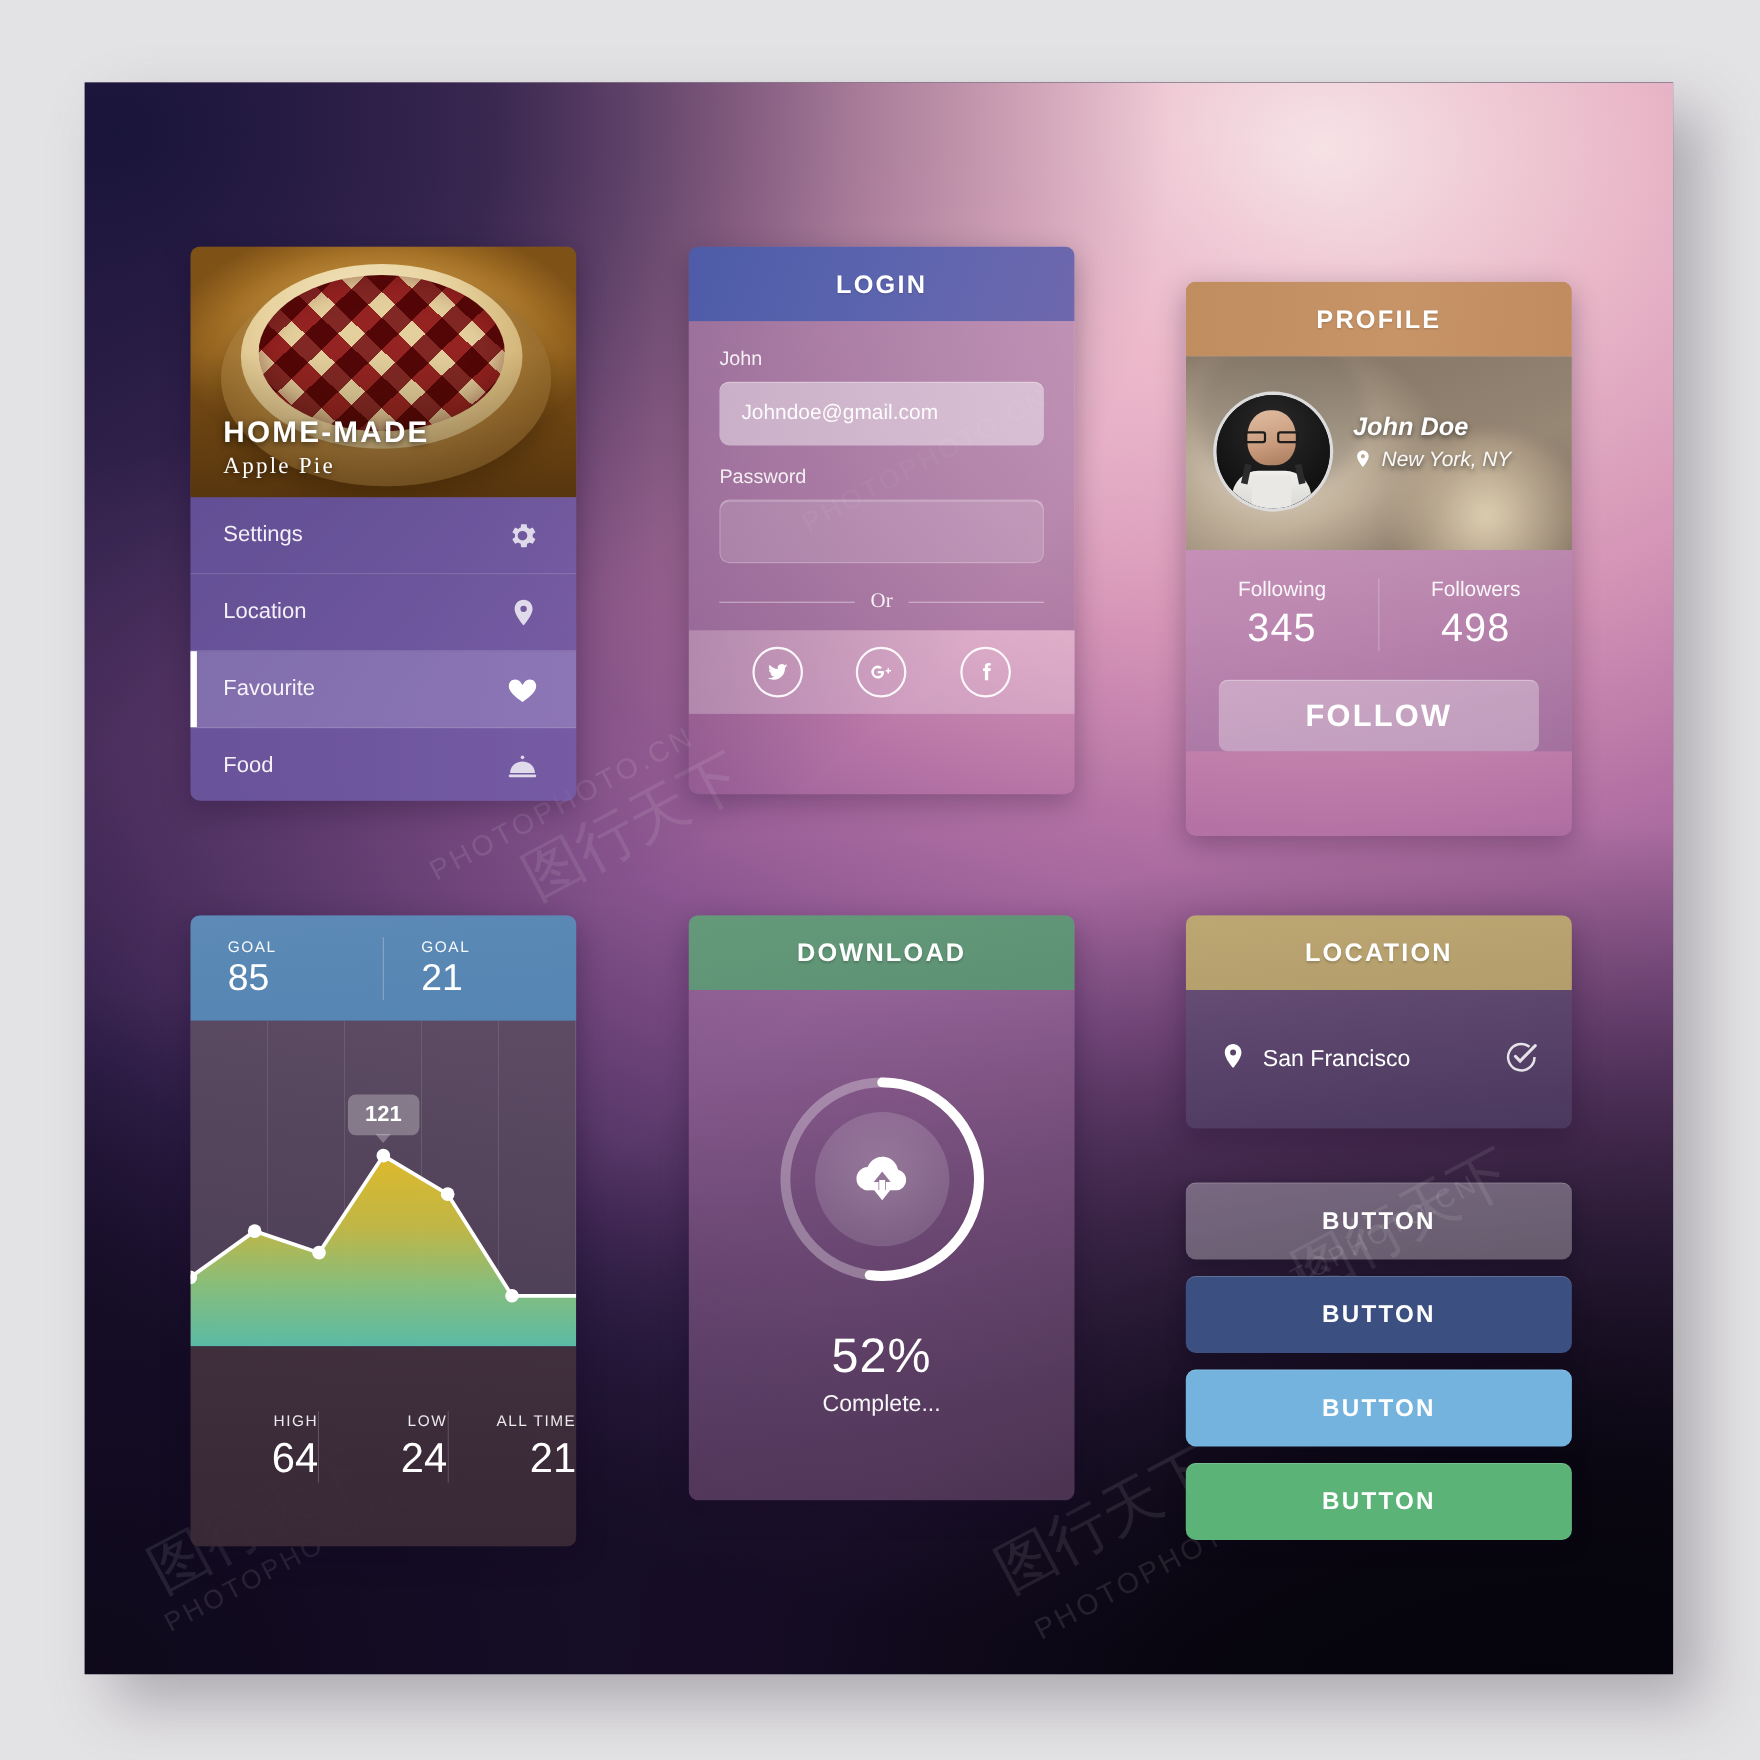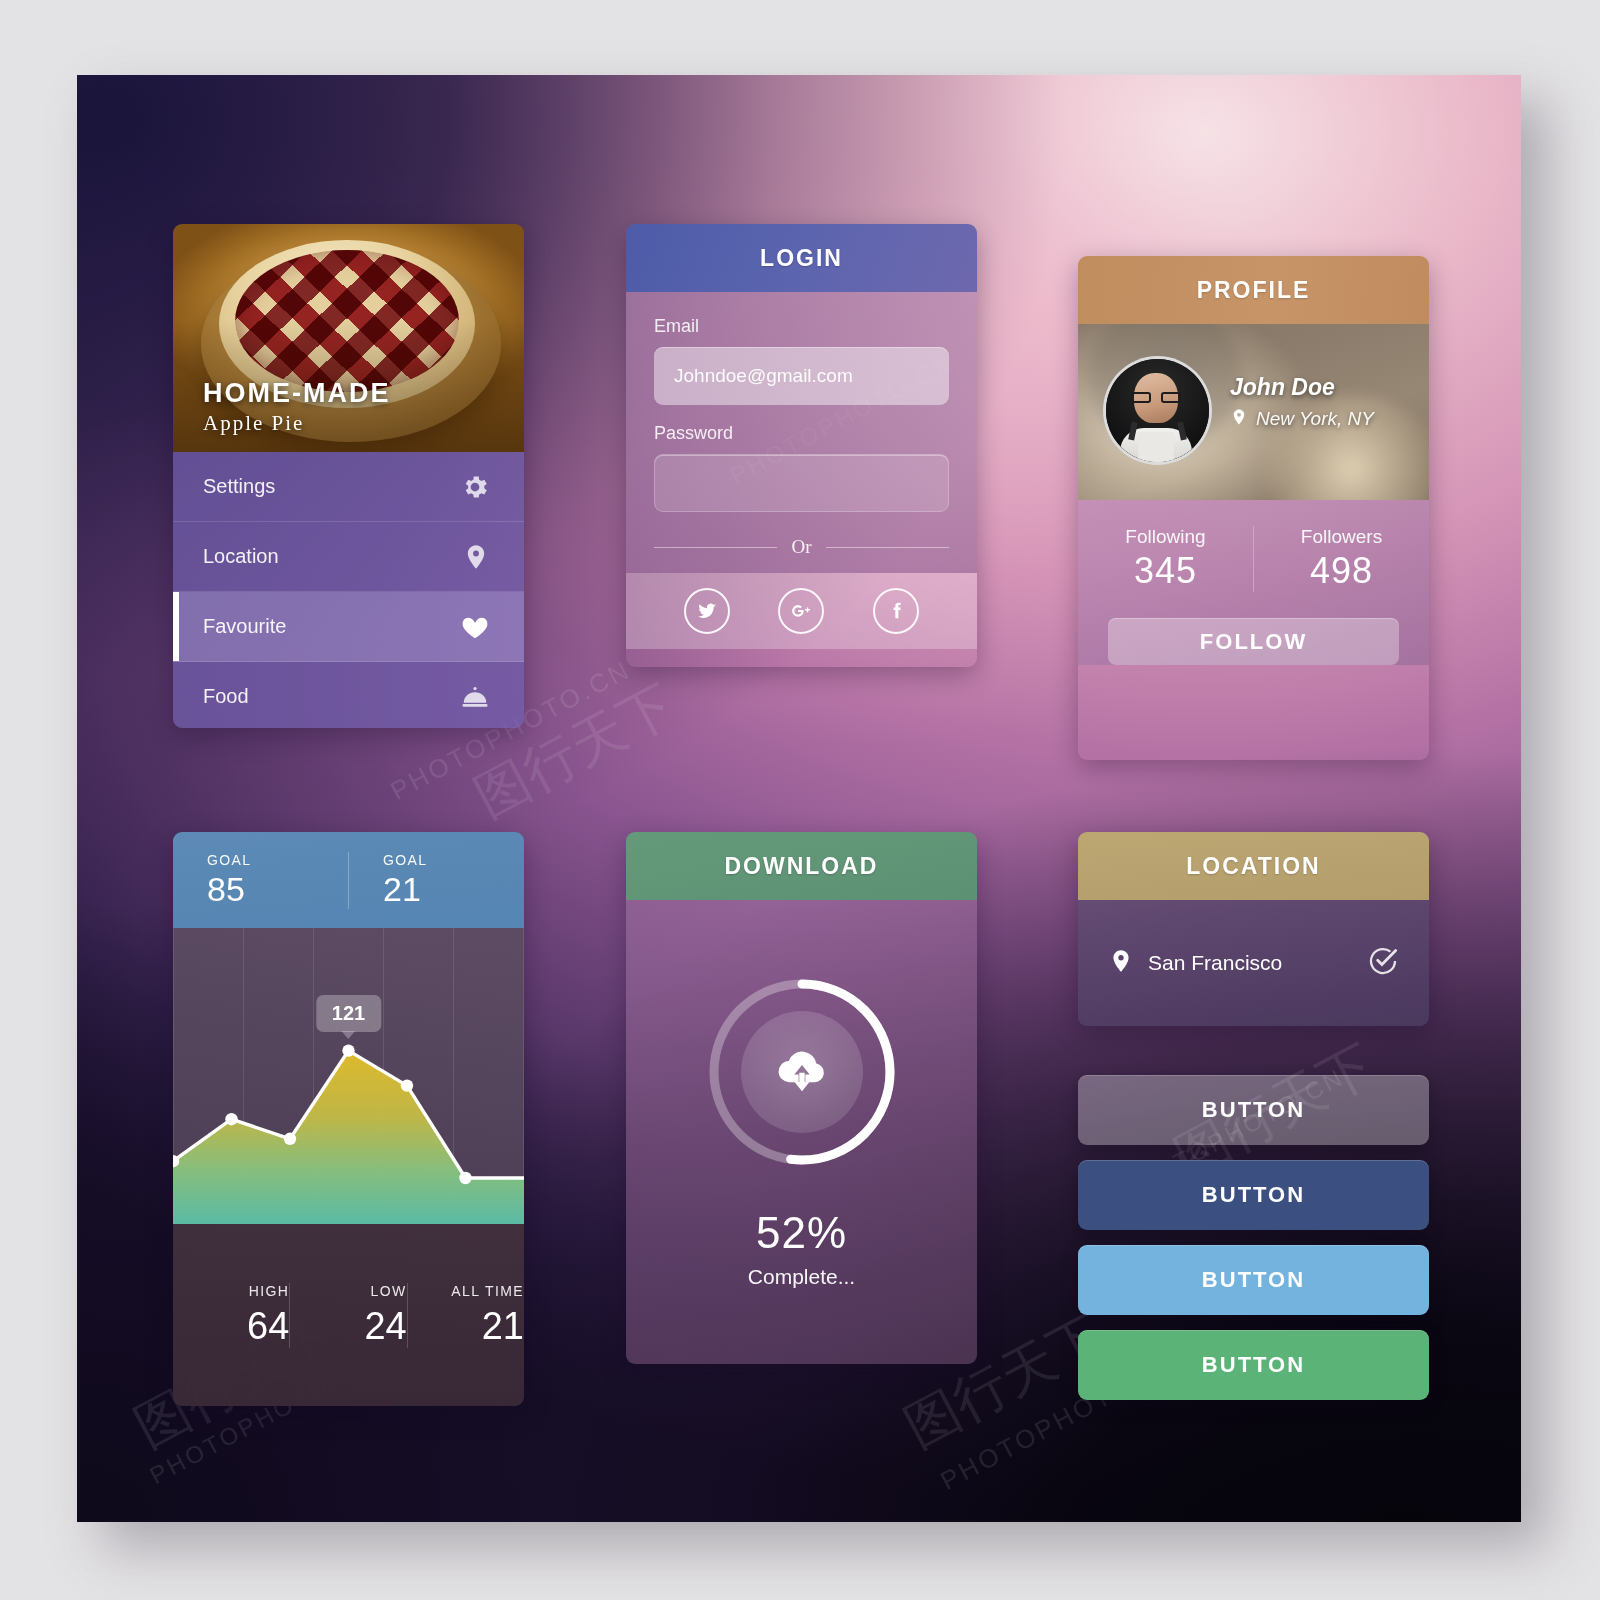--- a/index.html
+++ b/index.html
@@ -153,21 +153,21 @@
     content: "";
     position: absolute;
     left: 0; top: 0; bottom: 0;
     width: 6px;
     background: #ffffff;
   }
   .menu-icon { opacity: 0.78; display:flex; align-items:center; }
   .menu-item.active .menu-icon { opacity: 1; }
 
   
-  #login-card { left: 549px; top: 149px; width: 351px; height: 443px; }
+  #login-card { left: 549px; top: 149px; width: 351px; height: 498px; }
   #login-card .card-header {
     background: linear-gradient(110deg, #4d5ba8 0%, #5a64ae 45%, #6e68ae 100%);
   }
   .login-body { padding: 24px 28px 0 28px; height: 281px; box-sizing: border-box; }
   .field-label {
     color: rgba(255,255,255,0.88);
     font-size: 18px;
     margin-bottom: 10px;
   }
   .field-input {
@@ -301,28 +301,28 @@
     display: flex;
     height: 118px;
     align-items: center;
   }
   .stat-col { flex: 1; text-align: center; color: #fff; }
   .stat-col.divided { border-left: 1px solid rgba(255,255,255,0.28); }
   .stat-lbl { font-size: 19px; opacity: 0.92; }
   .stat-val { font-size: 36px; margin-top: 2px; letter-spacing: 1px; }
   .follow-btn {
     margin: 0 30px;
-    height: 47px;
+    height: 65px;
     border-radius: 8px;
     background: rgba(255,255,255,0.30);
     display: flex;
     align-items: center;
     justify-content: center;
     color: #fff;
-    font-size: 22px;
+    font-size: 28px;
     font-weight: bold;
     letter-spacing: 2px;
     box-shadow: inset 0 1px 0 rgba(255,255,255,0.3);
   }
 
   
   #chart-card { left: 96px; top: 757px; width: 351px; height: 574px; }
   .chart-stats-top {
     height: 96px;
     background: linear-gradient(175deg, #5d8ab6 0%, #5585b3 100%);
@@ -527,21 +527,21 @@
           </svg>
         </span>
       </div>
 
     </div>
   </div>
 
   <div class="card" id="login-card">
     <div class="card-header">LOGIN</div>
     <div class="card-body login-body">
-      <div class="field-label">Email</div>
+      <div class="field-label">John</div>
       <div class="field-input" placeholder="Johndoe@gmail.com">Johndoe@gmail.com</div>
       <div class="field-gap"></div>
       <div class="field-label">Password</div>
       <div class="field-input empty" placeholder=""></div>
       <div class="or-row">
         <div class="rule"></div>
         <div class="or-text">Or</div>
         <div class="rule"></div>
       </div>
     </div>

